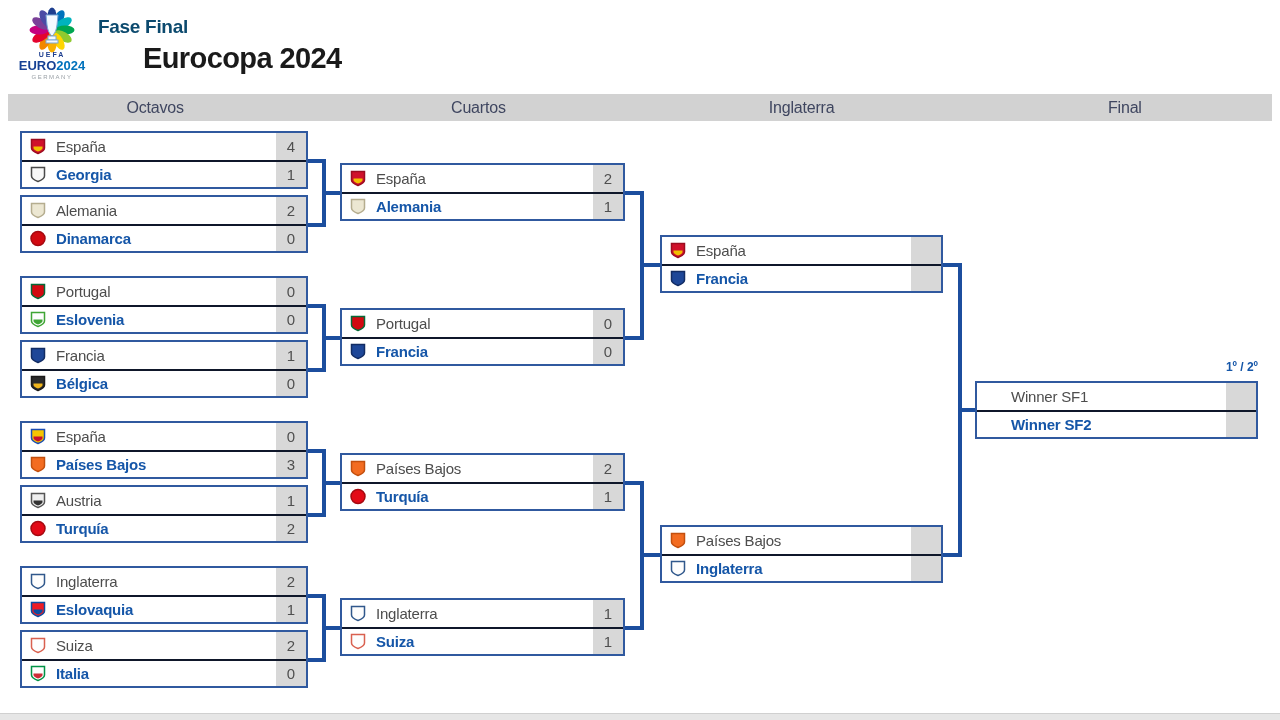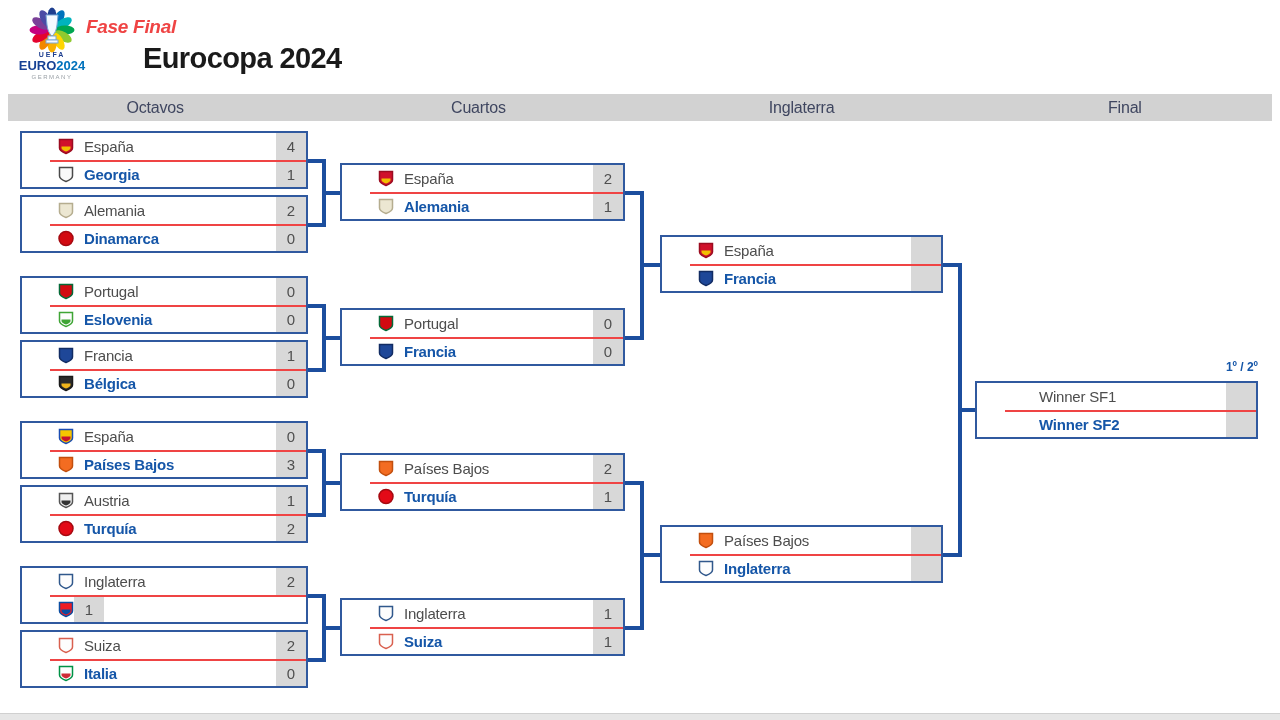--- a/index.html
+++ b/index.html
@@ -1,35 +1,35 @@
 <!DOCTYPE html>
 <html><head>
 <meta charset="utf-8">
 <style>
   * { box-sizing: border-box; margin: 0; padding: 0; }
   body { background: #ffffff; font-family: "Liberation Sans", sans-serif; }
   .screen { position: relative; width: 1280px; height: 720px; background: #fff; overflow: hidden; }
 
   
   .logo { position: absolute; left: 16px; top: 4px; width: 72px; height: 84px; }
-  .phase { position: absolute; left: 86px; top: 16px; font-size: 19px; font-weight: bold;
-           color: #ef4444; letter-spacing: -0.3px; font-style: italic; }
+  .phase { position: absolute; left: 98px; top: 16px; font-size: 19px; font-weight: bold;
+           color: #0c4a6e; letter-spacing: -0.3px; }
   .title { position: absolute; left: 95px; top: 42px; font-size: 29px; font-weight: bold;
            color: #1a1a1a; letter-spacing: -0.6px; margin-left: 48px; }
 
   
   .roundbar { position: absolute; left: 8px; top: 94px; width: 1264px; height: 27px;
               background: #d2d2d2; display: flex; gap: 29px; }
   .roundbar .cell { flex: 1 1 25%; display: flex; align-items: center; justify-content: center;
                     font-size: 16px; color: #3f4660; letter-spacing: -0.2px; }
 
   
-  .match { position: absolute; border: 2px solid #30599f; background: #fff; padding-left: 28px; }
+  .match { position: absolute; border: 2px solid #30599f; background: #fff; }
   .trow  { display: flex; align-items: center; height: 27px; background: #fff; }
-  .trow + .trow { border-top: 2px solid #ef4444; }
+  .trow + .trow { border-top: 2px solid #0f172a; }
   .crest { flex: 0 0 16px; width: 16px; height: 17px; margin-left: 8px; }
   .tname { flex: 1 1 auto; margin-left: 10px; font-size: 15px; color: #4d4d4d;
            white-space: nowrap; overflow: hidden; letter-spacing: -0.2px; }
   .trow.away .tname { color: #1556a8; font-weight: bold; }
   .tscore { flex: 0 0 30px; align-self: stretch; background: #d8d8d8; color: #4f4f4f;
             font-size: 15px; display: flex; align-items: center; justify-content: center; }
 
   
   .conn { position: absolute; border: 4px solid #1c4e9e; border-left: none; }
   .stub { position: absolute; height: 4px; background: #1c4e9e; }
@@ -194,20 +194,21 @@
             <path d="M1.5 1.5 H14.5 V10 Q14.5 13 8 15.5 Q1.5 13 1.5 10 Z" fill="#fdfdfd" stroke="#30588c" stroke-width="1.5"></path>
           </svg></span>
       <span class="tname">Inglaterra</span>
       <span class="tscore">2</span>
     </div>
     <div class="trow away">
       <span class="crest"><svg width="16" height="17" viewBox="0 0 16 17">
             <path d="M1.5 1.5 H14.5 V10 Q14.5 13 8 15.5 Q1.5 13 1.5 10 Z" fill="#ee1c25" stroke="#0b4ea2" stroke-width="1.5"></path>
             <path d="M3.5 8.5 H12.5 V10 Q12.5 11.8 8 13.6 Q3.5 11.8 3.5 10 Z" fill="#0b4ea2"></path>
           </svg></span>
+      <span class="tname">Eslovaquia</span>
       <span class="tscore">1</span>
     </div>
   </div>
 
   <div class="match" style="left:20px;top:630px;width:288px">
     <div class="trow home">
       <span class="crest"><svg width="16" height="17" viewBox="0 0 16 17">
             <path d="M1.5 1.5 H14.5 V10 Q14.5 13 8 15.5 Q1.5 13 1.5 10 Z" fill="#fdfdfd" stroke="#d9604f" stroke-width="1.5"></path>
           </svg></span>
       <span class="tname">Suiza</span>

